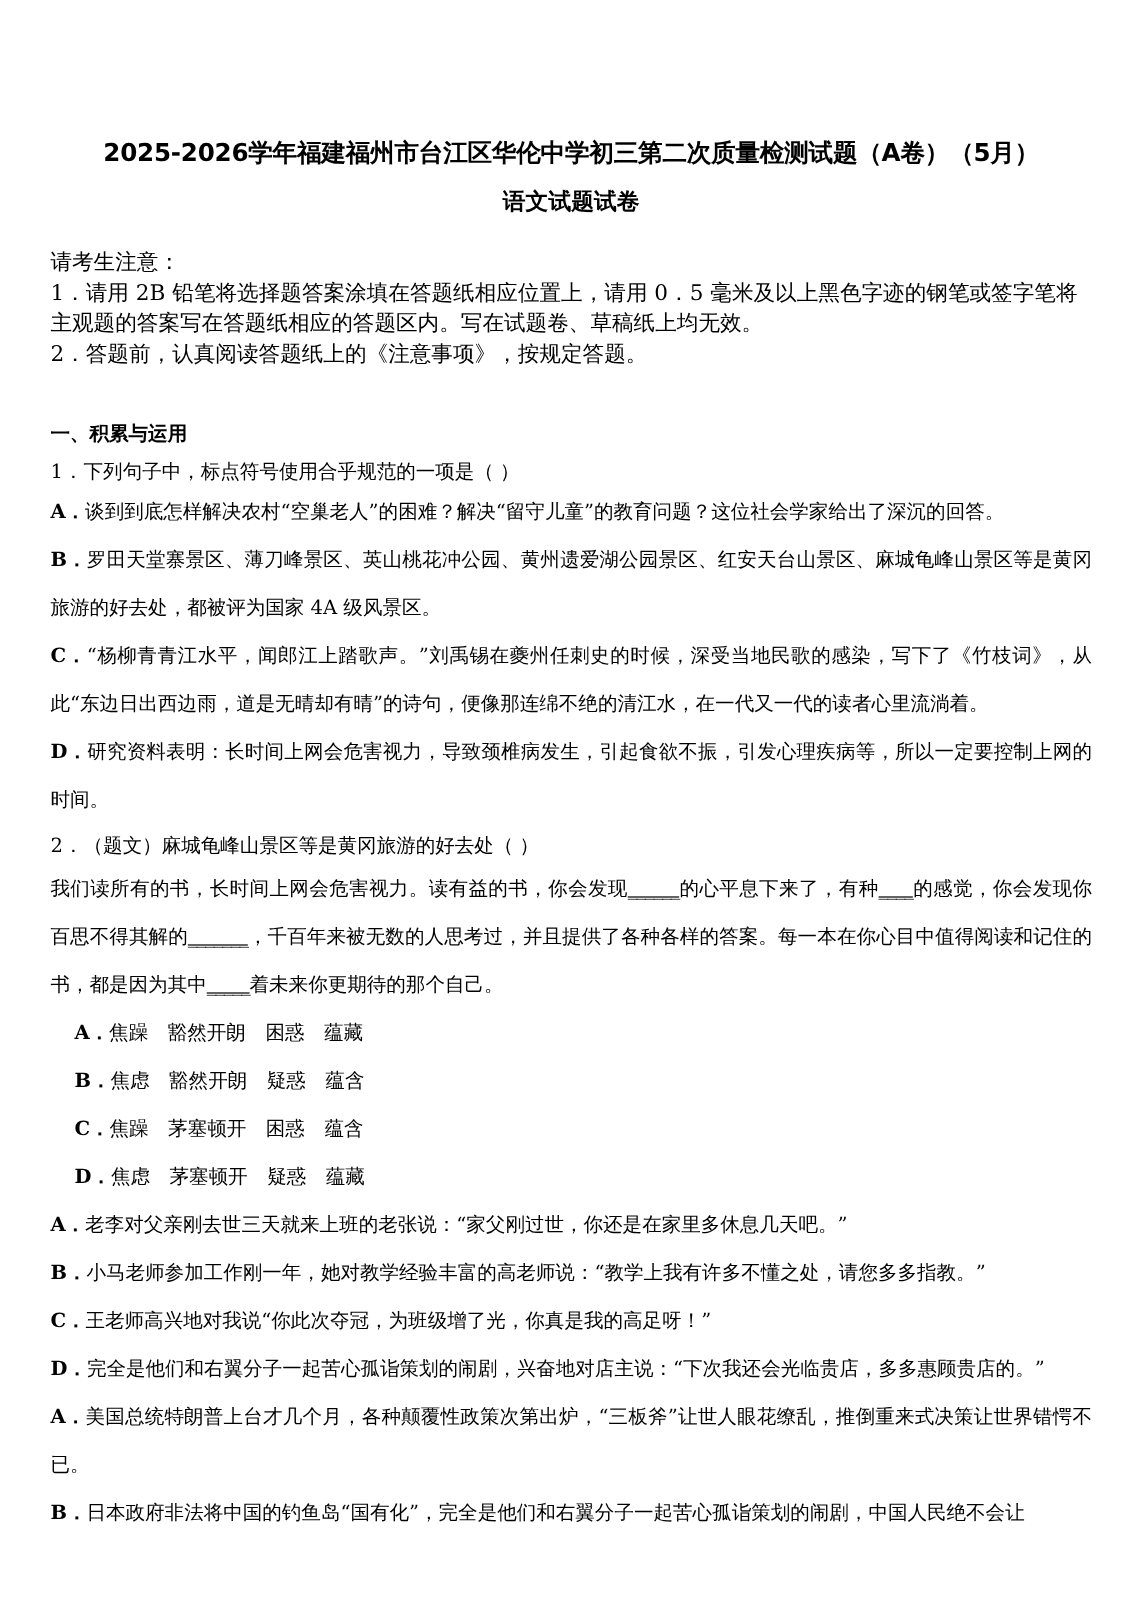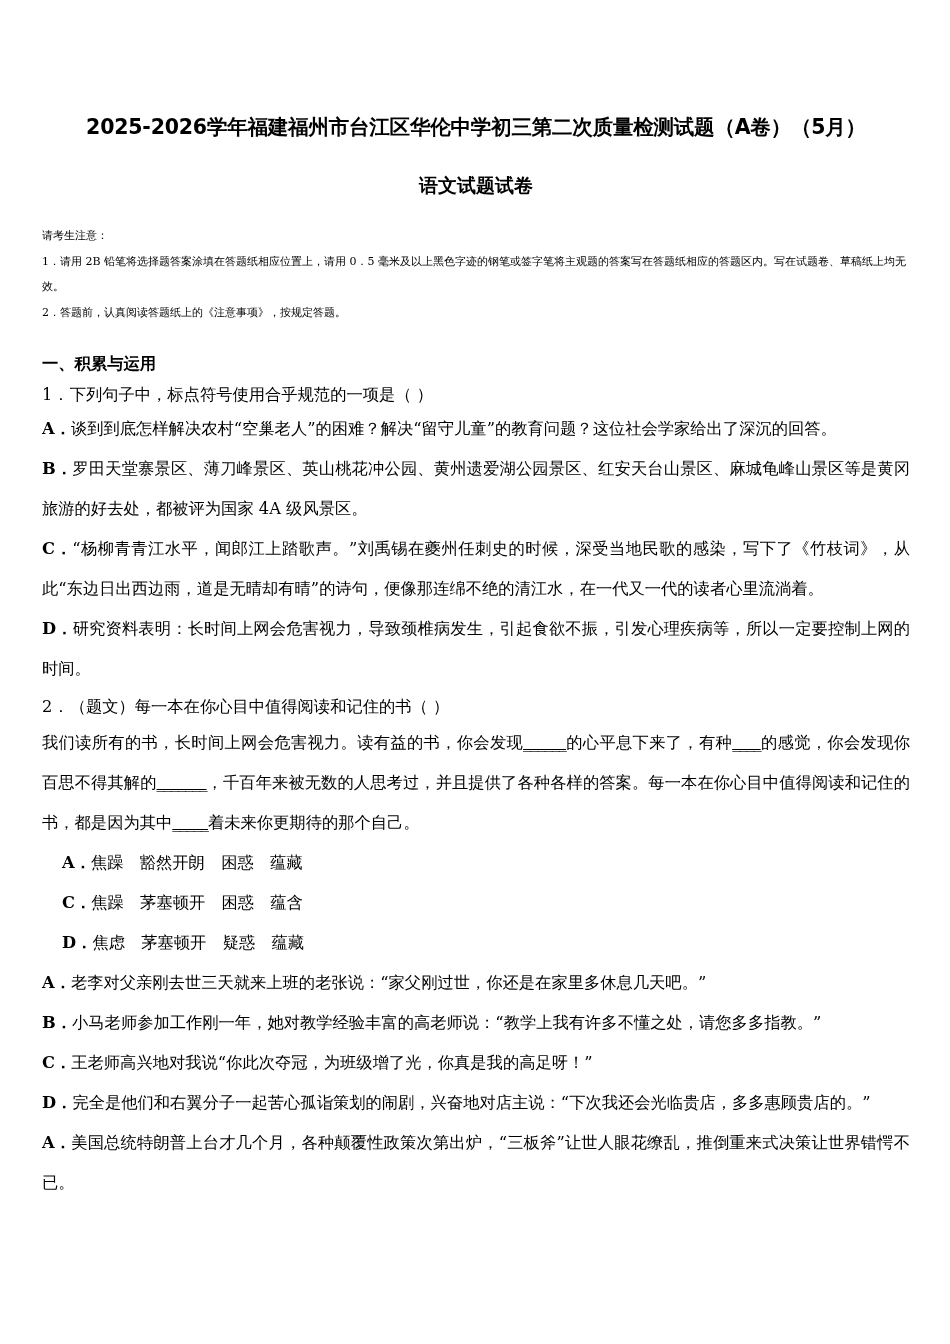--- a/index.html
+++ b/index.html
@@ -31,35 +31,35 @@
     text-align: center;
     letter-spacing: -0.2px;
     white-space: nowrap;
   }
   .doc-subtitle {
     font-family: "DejaVu Sans", "Liberation Sans", sans-serif;
     font-weight: bold;
     font-size: 19px;
     line-height: 30px;
     text-align: center;
-    margin-top: 28px;
+    margin-top: 11px;
   }
 
   
   .notice {
     margin-top: 23px;
-    font-size: 11px;
+    font-size: 18px;
     line-height: 25.5px;
     font-family: "DejaVu Serif", "Liberation Serif", serif;
   }
   .notice-line { white-space: normal; }
 
   
   .section-head {
-    margin-top: 26px;
+    margin-top: 41px;
     font-size: 16.3px;
     line-height: 26px;
     font-weight: bold;
     font-family: "DejaVu Serif", "Liberation Serif", serif;
   }
 
   
   .q-stem {
     font-size: 16.3px;
     line-height: 28px;
@@ -111,33 +111,35 @@
 
   <div>
     <div class="q-stem"><span class="q-num">1．</span><span>下列句子中，标点符号使用合乎规范的一项是（    ）</span></div>
     <div class="opt"><span class="lbl">A．</span><span>谈到到底怎样解决农村“空巢老人”的困难？解决“留守儿童”的教育问题？这位社会学家给出了深沉的回答。</span></div>
     <div class="opt"><span class="lbl">B．</span><span>罗田天堂寨景区、薄刀峰景区、英山桃花冲公园、黄州遗爱湖公园景区、红安天台山景区、麻城龟峰山景区等是黄冈旅游的好去处，都被评为国家 4A 级风景区。</span></div>
     <div class="opt"><span class="lbl">C．</span><span>“杨柳青青江水平，闻郎江上踏歌声。”刘禹锡在夔州任刺史的时候，深受当地民歌的感染，写下了《竹枝词》，从此“东边日出西边雨，道是无晴却有晴”的诗句，便像那连绵不绝的清江水，在一代又一代的读者心里流淌着。</span></div>
     <div class="opt"><span class="lbl">D．</span><span>研究资料表明：长时间上网会危害视力，导致颈椎病发生，引起食欲不振，引发心理疾病等，所以一定要控制上网的时间。</span></div>
   </div>
 
   <div>
-    <div class="q-stem"><span class="q-num">2．</span><span>（题文）每一本在你心目中值得阅读和记住的书（  ）</span></div>
+    <div class="q-stem"><span class="q-num">2．</span><span>（题文）麻城龟峰山景区等是黄冈旅游的好去处（  ）</span></div>
     <div class="q-passage">
       <span>我们读所有的书，长时间上网会危害视力。读有益的书，你会发现</span><span class="blank-u">______</span><span>的心平息下来了，有种</span><span class="blank-u">____</span><span>的感觉，你会发现你百思不得其解的</span><span class="blank-u">_______</span><span>，千百年来被无数的人思考过，并且提供了各种各样的答案。每一本在你心目中值得阅读和记住的书，都是因为其中</span><span class="blank-u">_____</span><span>着未来你更期待的那个自己。</span>
     </div>
     <div class="opt opt-indent"><span class="lbl">A．</span><span>焦躁　豁然开朗　困惑　蕴藏</span></div>
+    <div class="opt opt-indent"><span class="lbl">B．</span><span>焦虑　豁然开朗　疑惑　蕴含</span></div>
     <div class="opt opt-indent"><span class="lbl">C．</span><span>焦躁　茅塞顿开　困惑　蕴含</span></div>
     <div class="opt opt-indent"><span class="lbl">D．</span><span>焦虑　茅塞顿开　疑惑　蕴藏</span></div>
   </div>
 
   <div>
     <div class="opt"><span class="lbl">A．</span><span>老李对父亲刚去世三天就来上班的老张说：“家父刚过世，你还是在家里多休息几天吧。”</span></div>
     <div class="opt"><span class="lbl">B．</span><span>小马老师参加工作刚一年，她对教学经验丰富的高老师说：“教学上我有许多不懂之处，请您多多指教。”</span></div>
     <div class="opt"><span class="lbl">C．</span><span>王老师高兴地对我说“你此次夺冠，为班级增了光，你真是我的高足呀！”</span></div>
     <div class="opt"><span class="lbl">D．</span><span>完全是他们和右翼分子一起苦心孤诣策划的闹剧，兴奋地对店主说：“下次我还会光临贵店，多多惠顾贵店的。”</span></div>
   </div>
 
   <div>
     <div class="opt"><span class="lbl">A．</span><span>美国总统特朗普上台才几个月，各种颠覆性政策次第出炉，“三板斧”让世人眼花缭乱，推倒重来式决策让世界错愕不已。</span></div>
+    <div class="opt"><span class="lbl">B．</span><span>日本政府非法将中国的钓鱼岛“国有化”，完全是他们和右翼分子一起苦心孤诣策划的闹剧，中国人民绝不会让</span></div>
   </div>
 
 </div>
 
 </body></html>

